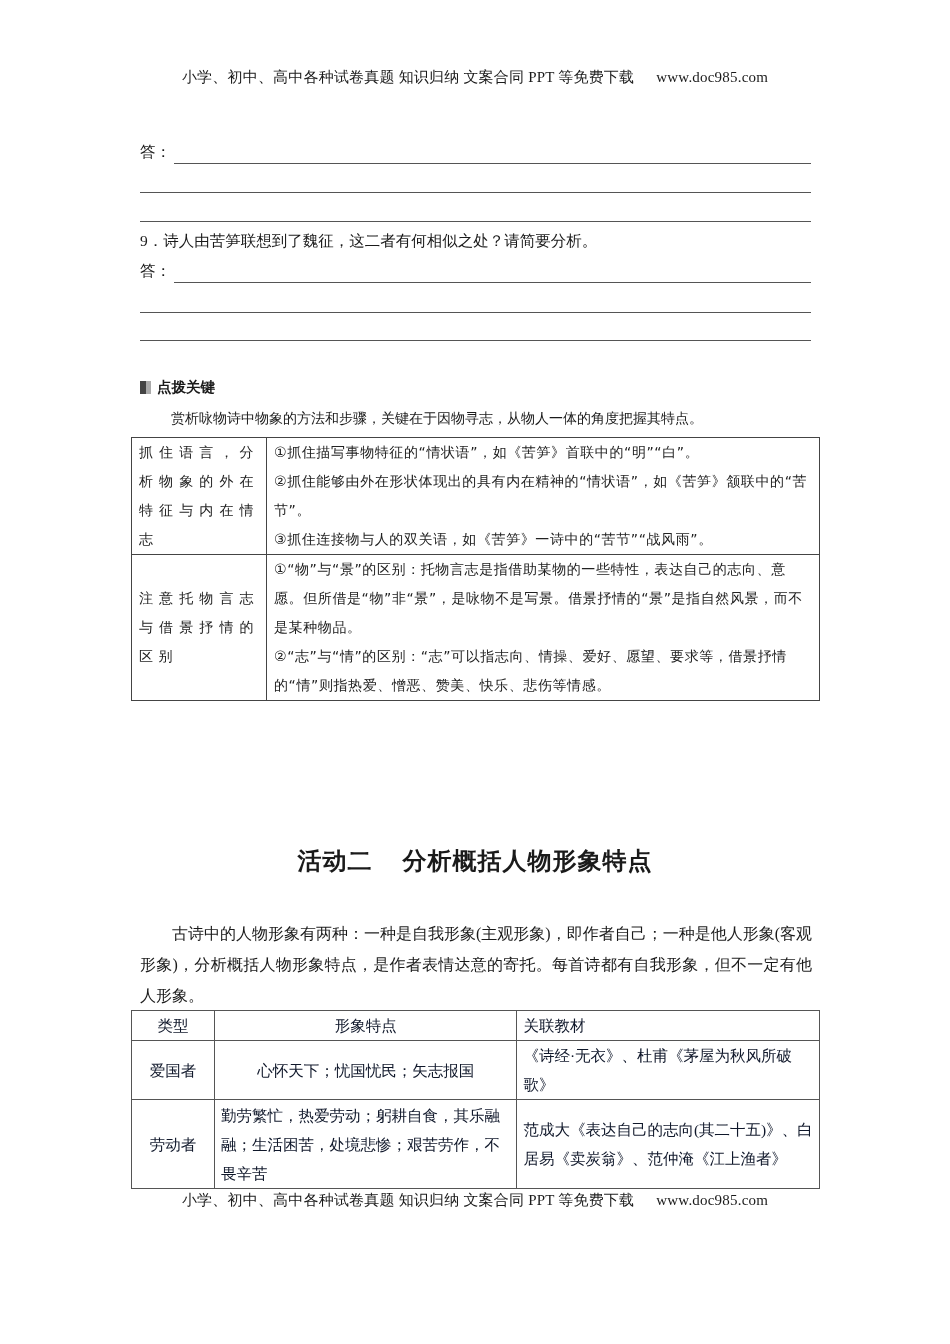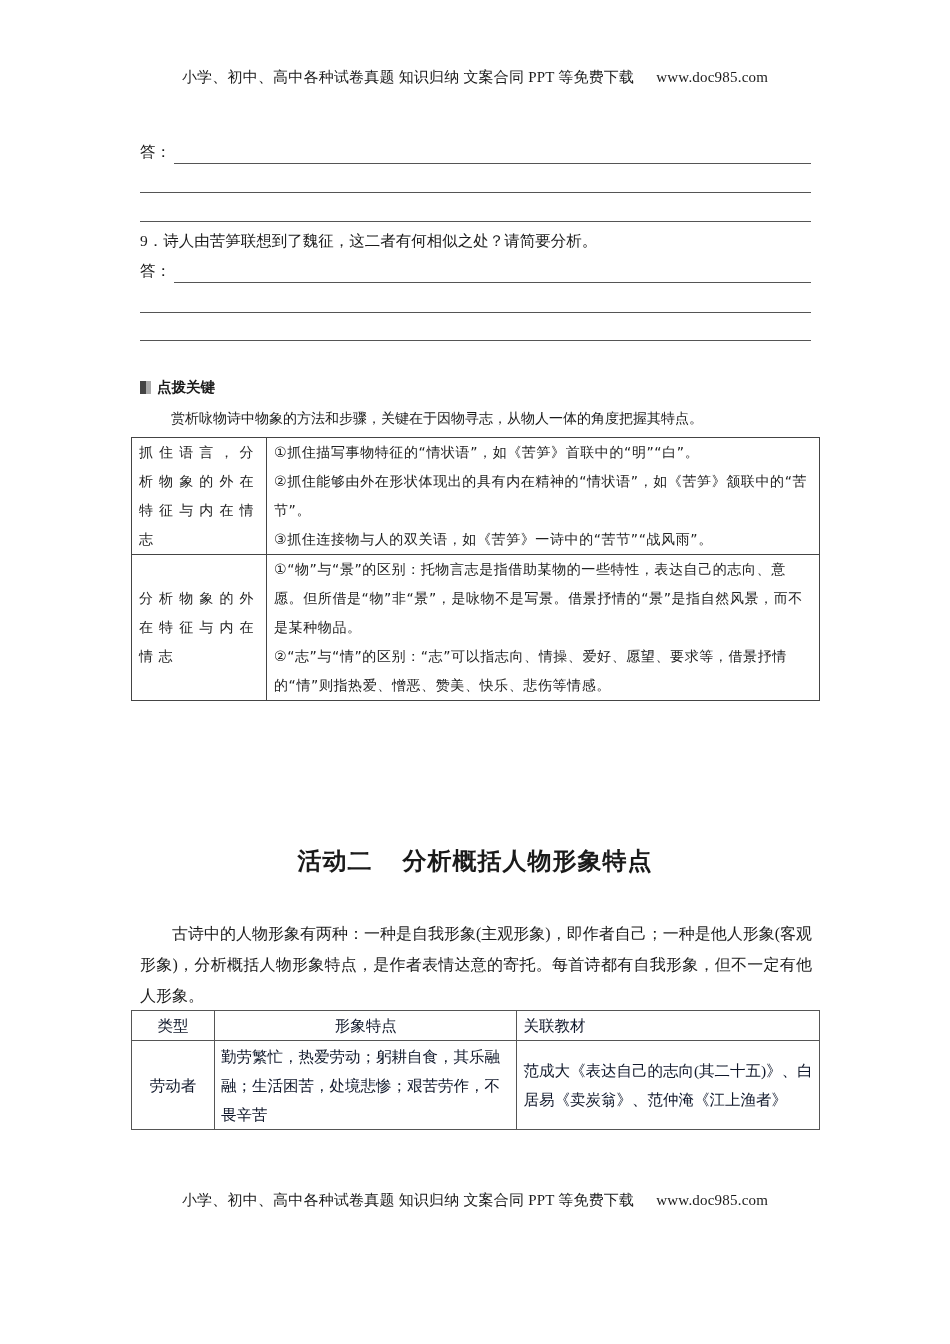--- a/index.html
+++ b/index.html
@@ -89,21 +89,21 @@
   <tbody>
       <tr class="r1">
     <td class="left">抓住语言，分析物象的外在特征与内在情志</td>
     <td class="right">
       <span class="para">①抓住描写事物特征的“情状语”，如《苦笋》首联中的“明”“白”。</span>
       <span class="para">②抓住能够由外在形状体现出的具有内在精神的“情状语”，如《苦笋》颔联中的“苦节”。</span>
       <span class="para">③抓住连接物与人的双关语，如《苦笋》一诗中的“苦节”“战风雨”。</span>
     </td>
   </tr>
   <tr class="r3">
-    <td class="left">分析物象的外在特征与内在情志</td>
+    <td class="left">注意托物言志与借景抒情的区别</td>
     <td class="right">
       <span class="para">①“物”与“景”的区别：托物言志是指借助某物的一些特性，表达自己的志向、意愿。但所借是“物”非“景”，是咏物不是写景。借景抒情的“景”是指自然风景，而不是某种物品。</span>
       <span class="para">②“志”与“情”的区别：“志”可以指志向、情操、爱好、愿望、要求等，借景抒情的“情”则指热爱、憎恶、赞美、快乐、悲伤等情感。</span>
     </td>
   </tr>
 </tbody>
   </table>
 
 <div class="abs activity-title">
   <span>活动二</span><span class="gap"></span><span>分析概括人物形象特点</span>
@@ -111,20 +111,25 @@
 
 <div class="abs body-para">古诗中的人物形象有两种：一种是自我形象(主观形象)，即作者自己；一种是他人形象(客观形象)，分析概括人物形象特点，是作者表情达意的寄托。每首诗都有自我形象，但不一定有他人形象。</div>
 
 <table class="types">
   <tbody>
       <tr>
     <th class="c1">类型</th>
     <th class="c2">形象特点</th>
     <th class="c3" style="text-align:left;">关联教材</th>
   </tr>
+  <tr class="t1">
+    <td class="c1">爱国者</td>
+    <td class="c2 center">心怀天下；忧国忧民；矢志报国</td>
+    <td class="c3">《诗经·无衣》、杜甫《茅屋为秋风所破歌》</td>
+  </tr>
   <tr class="t2">
     <td class="c1">劳动者</td>
     <td class="c2">勤劳繁忙，热爱劳动；躬耕自食，其乐融融；生活困苦，处境悲惨；艰苦劳作，不畏辛苦</td>
     <td class="c3">范成大《表达自己的志向(其二十五)》、白居易《卖炭翁》、范仲淹《江上渔者》</td>
   </tr>
 </tbody>
   </table>
 
 <div class="abs footer-line">
   <span>小学、初中、高中各种试卷真题  知识归纳  文案合同  PPT 等免费下载</span><span class="url">www.doc985.com</span>

